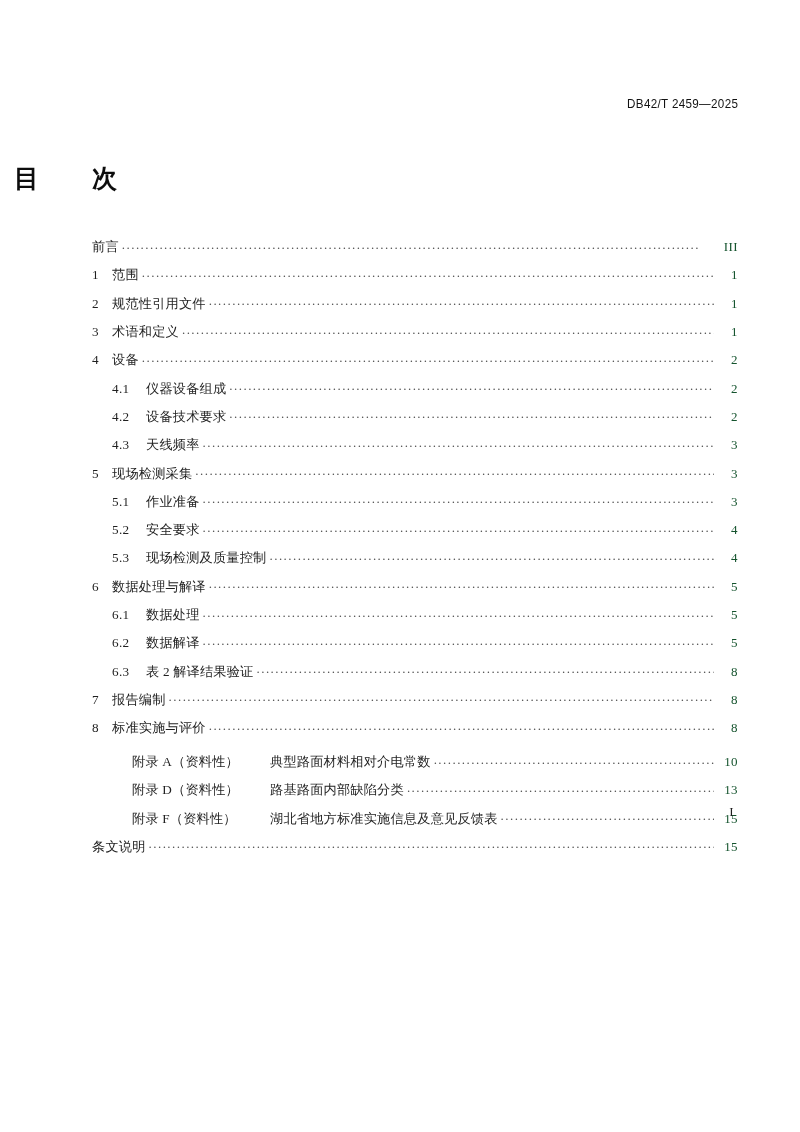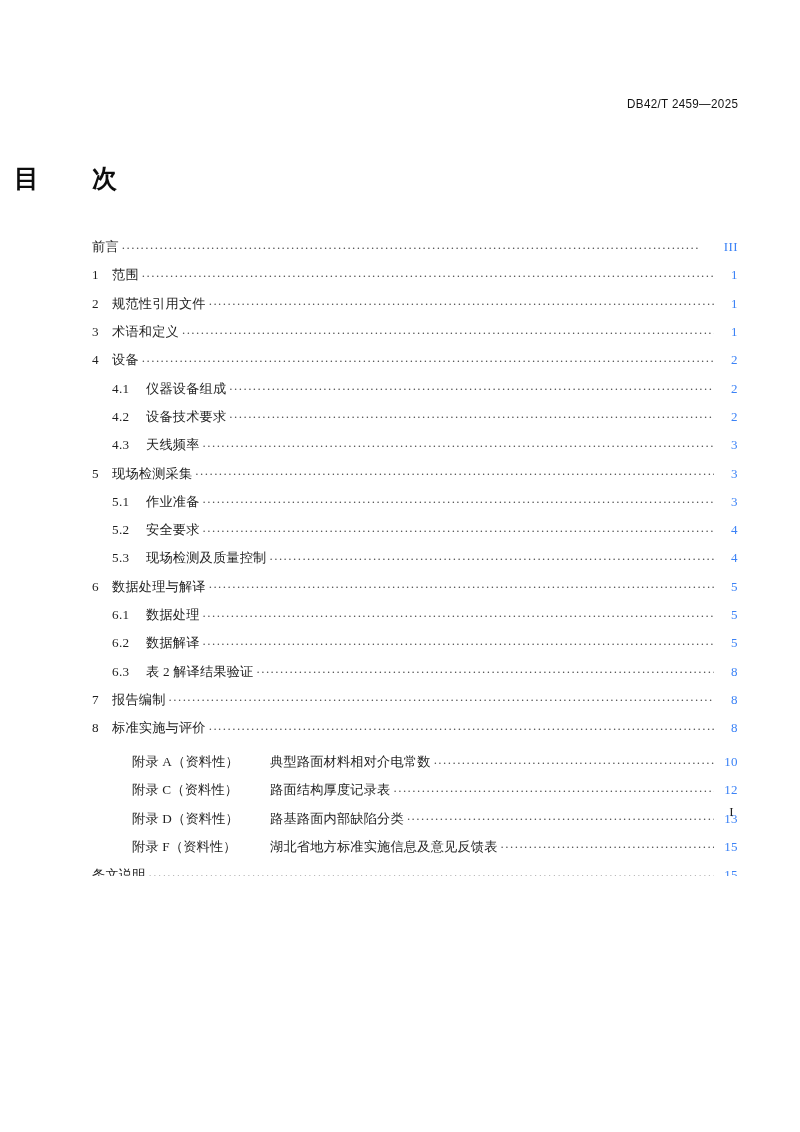--- a/index.html
+++ b/index.html
@@ -115,21 +115,21 @@
     font-size: 13px;
     color: #555;
   }
 
   .pageno {
     flex: 0 0 auto;
     text-align: right;
     min-width: 22px;
     font-size: 13px;
     letter-spacing: 0.4px;
-    color: #3b82f6;
+    color: #14532d;
   }
 
   
   .toc-entry.gap-before { margin-top: 5.5px; }
 
   
   .folio {
     position: absolute;
     bottom: 56px;
     right: 66px;
@@ -255,26 +255,20 @@
         <span class="leader"></span>
         <span class="pageno">8</span>
       </div>
       <div class="toc-entry appendix gap-before">
         <span class="label">附录 A（资料性）</span>
         <span class="title">典型路面材料相对介电常数</span>
         <span class="leader"></span>
         <span class="pageno">10</span>
       </div>
       <div class="toc-entry appendix">
-        <span class="label">附录 C（资料性）</span>
-        <span class="title">路面结构厚度记录表</span>
-        <span class="leader"></span>
-        <span class="pageno">12</span>
-      </div>
-      <div class="toc-entry appendix">
         <span class="label">附录 D（资料性）</span>
         <span class="title">路基路面内部缺陷分类</span>
         <span class="leader"></span>
         <span class="pageno">13</span>
       </div>
       <div class="toc-entry appendix">
         <span class="label">附录 F（资料性）</span>
         <span class="title">湖北省地方标准实施信息及意见反馈表</span>
         <span class="leader"></span>
         <span class="pageno">15</span>

